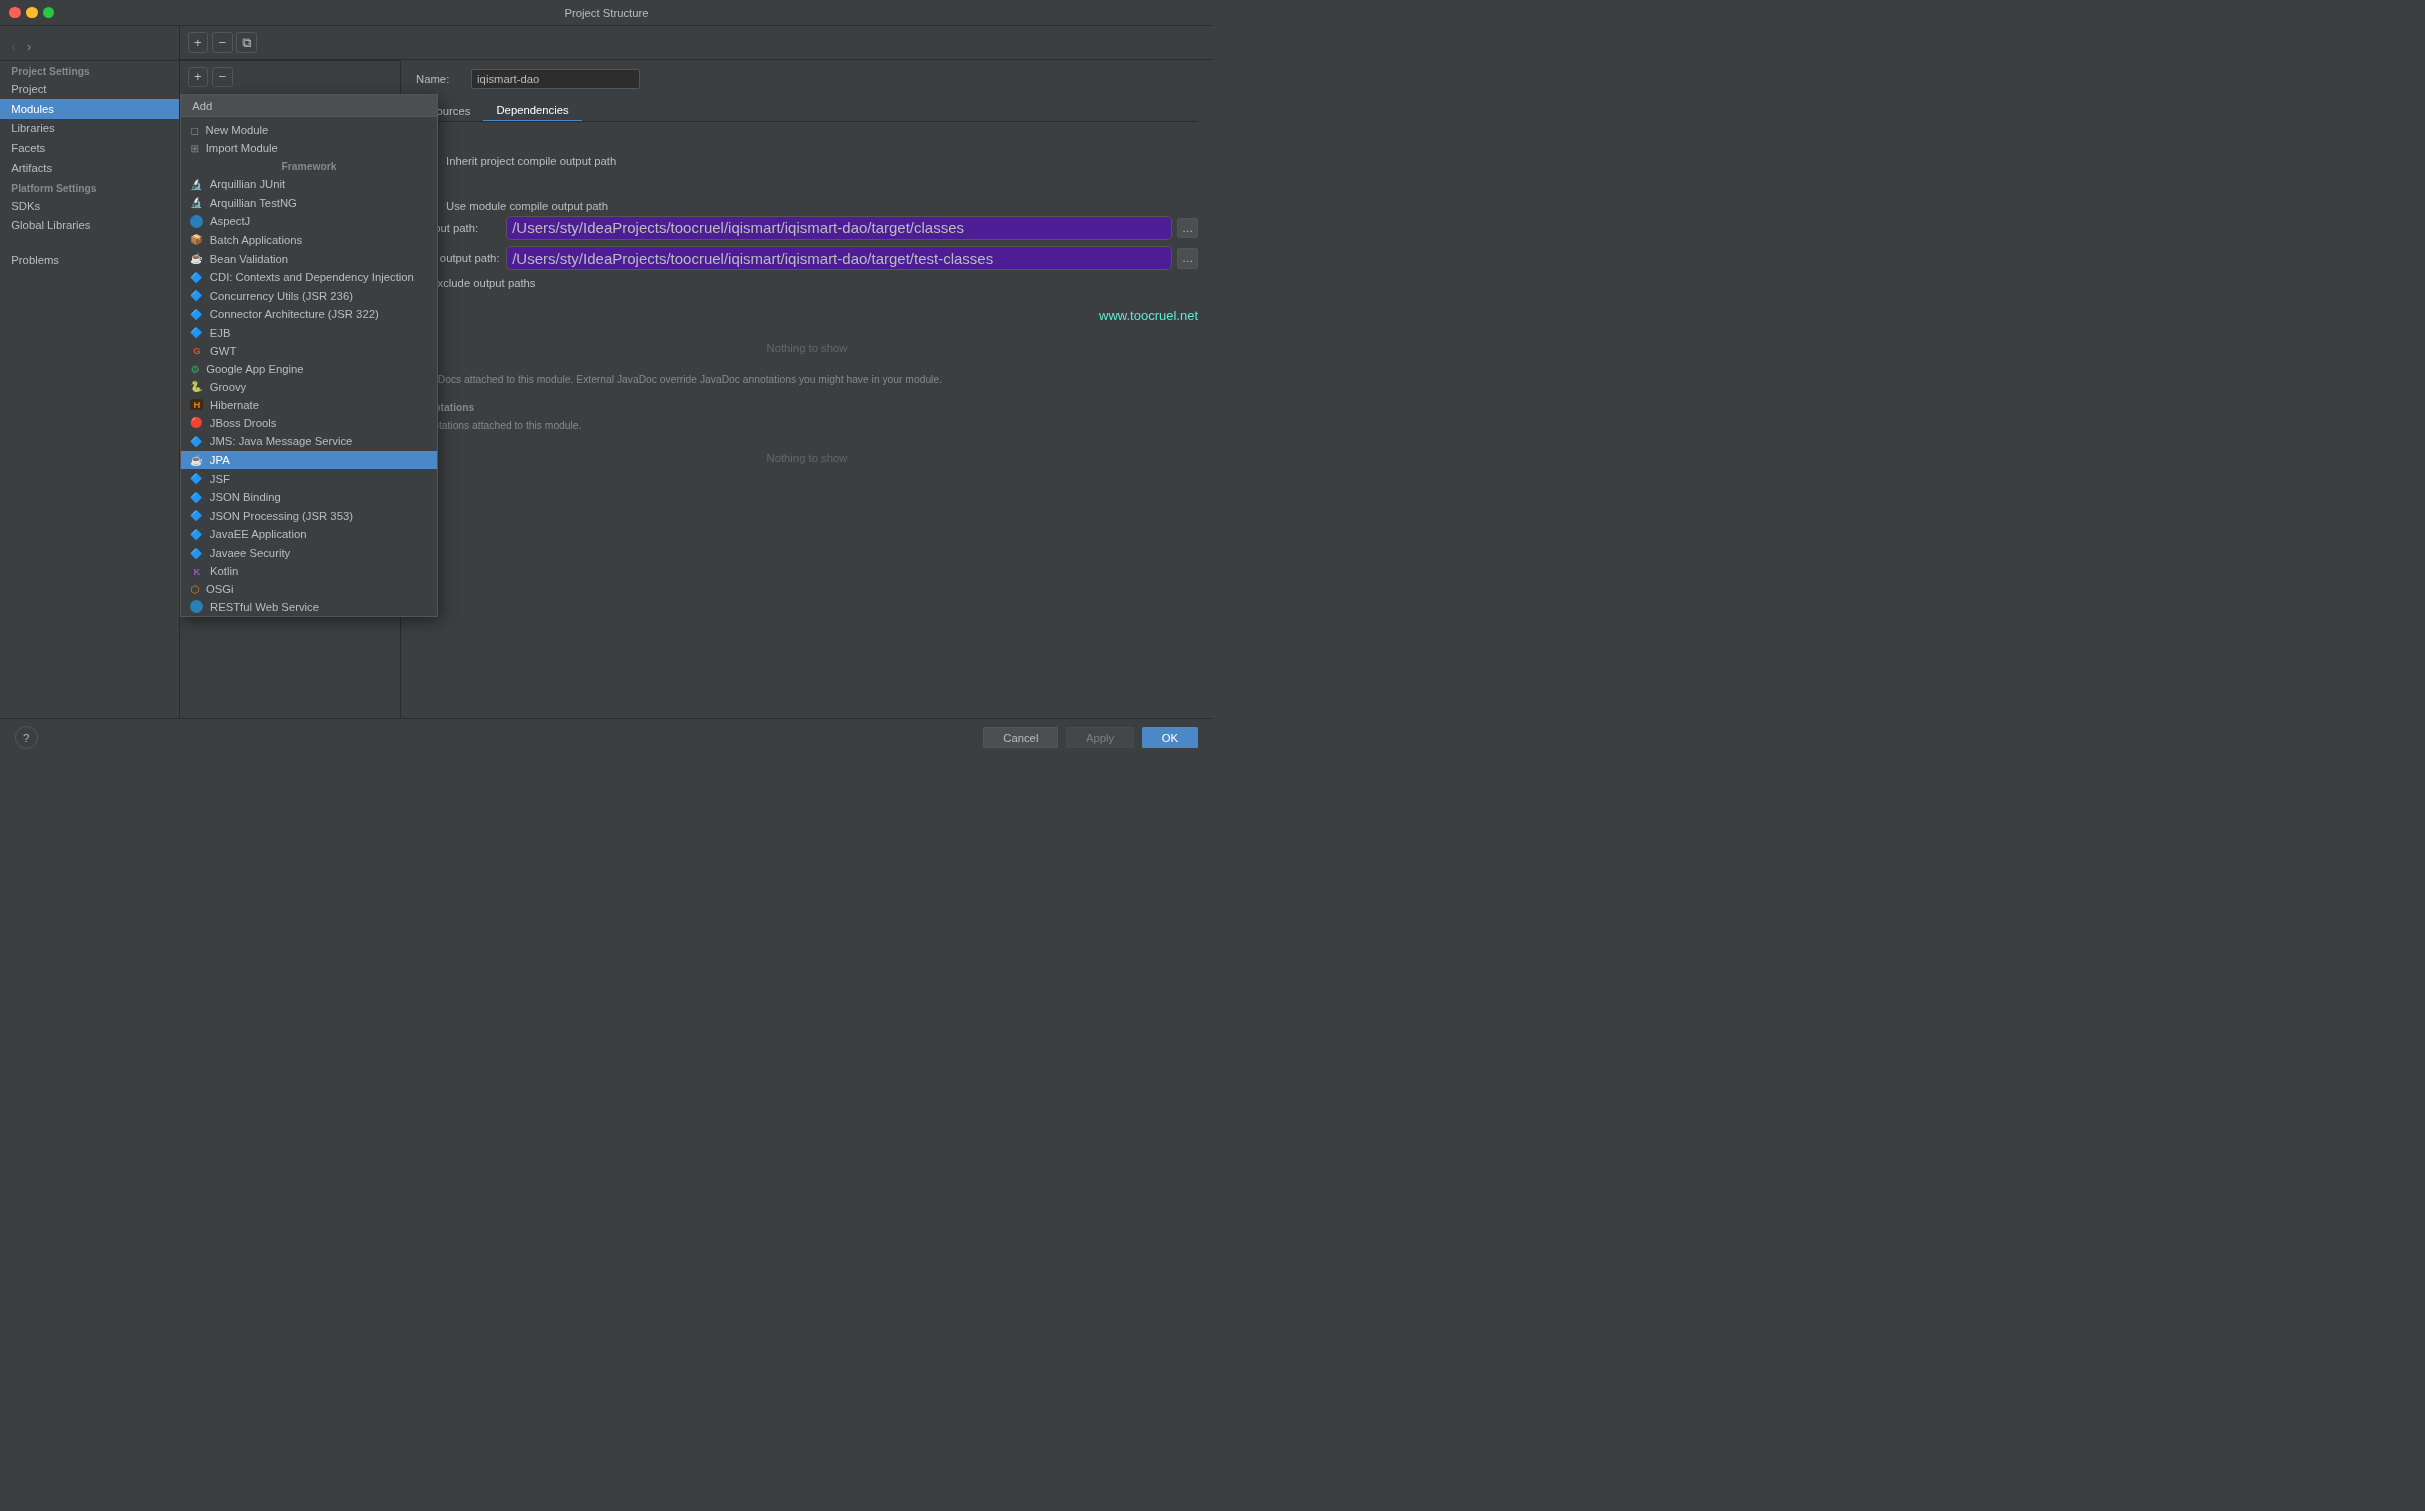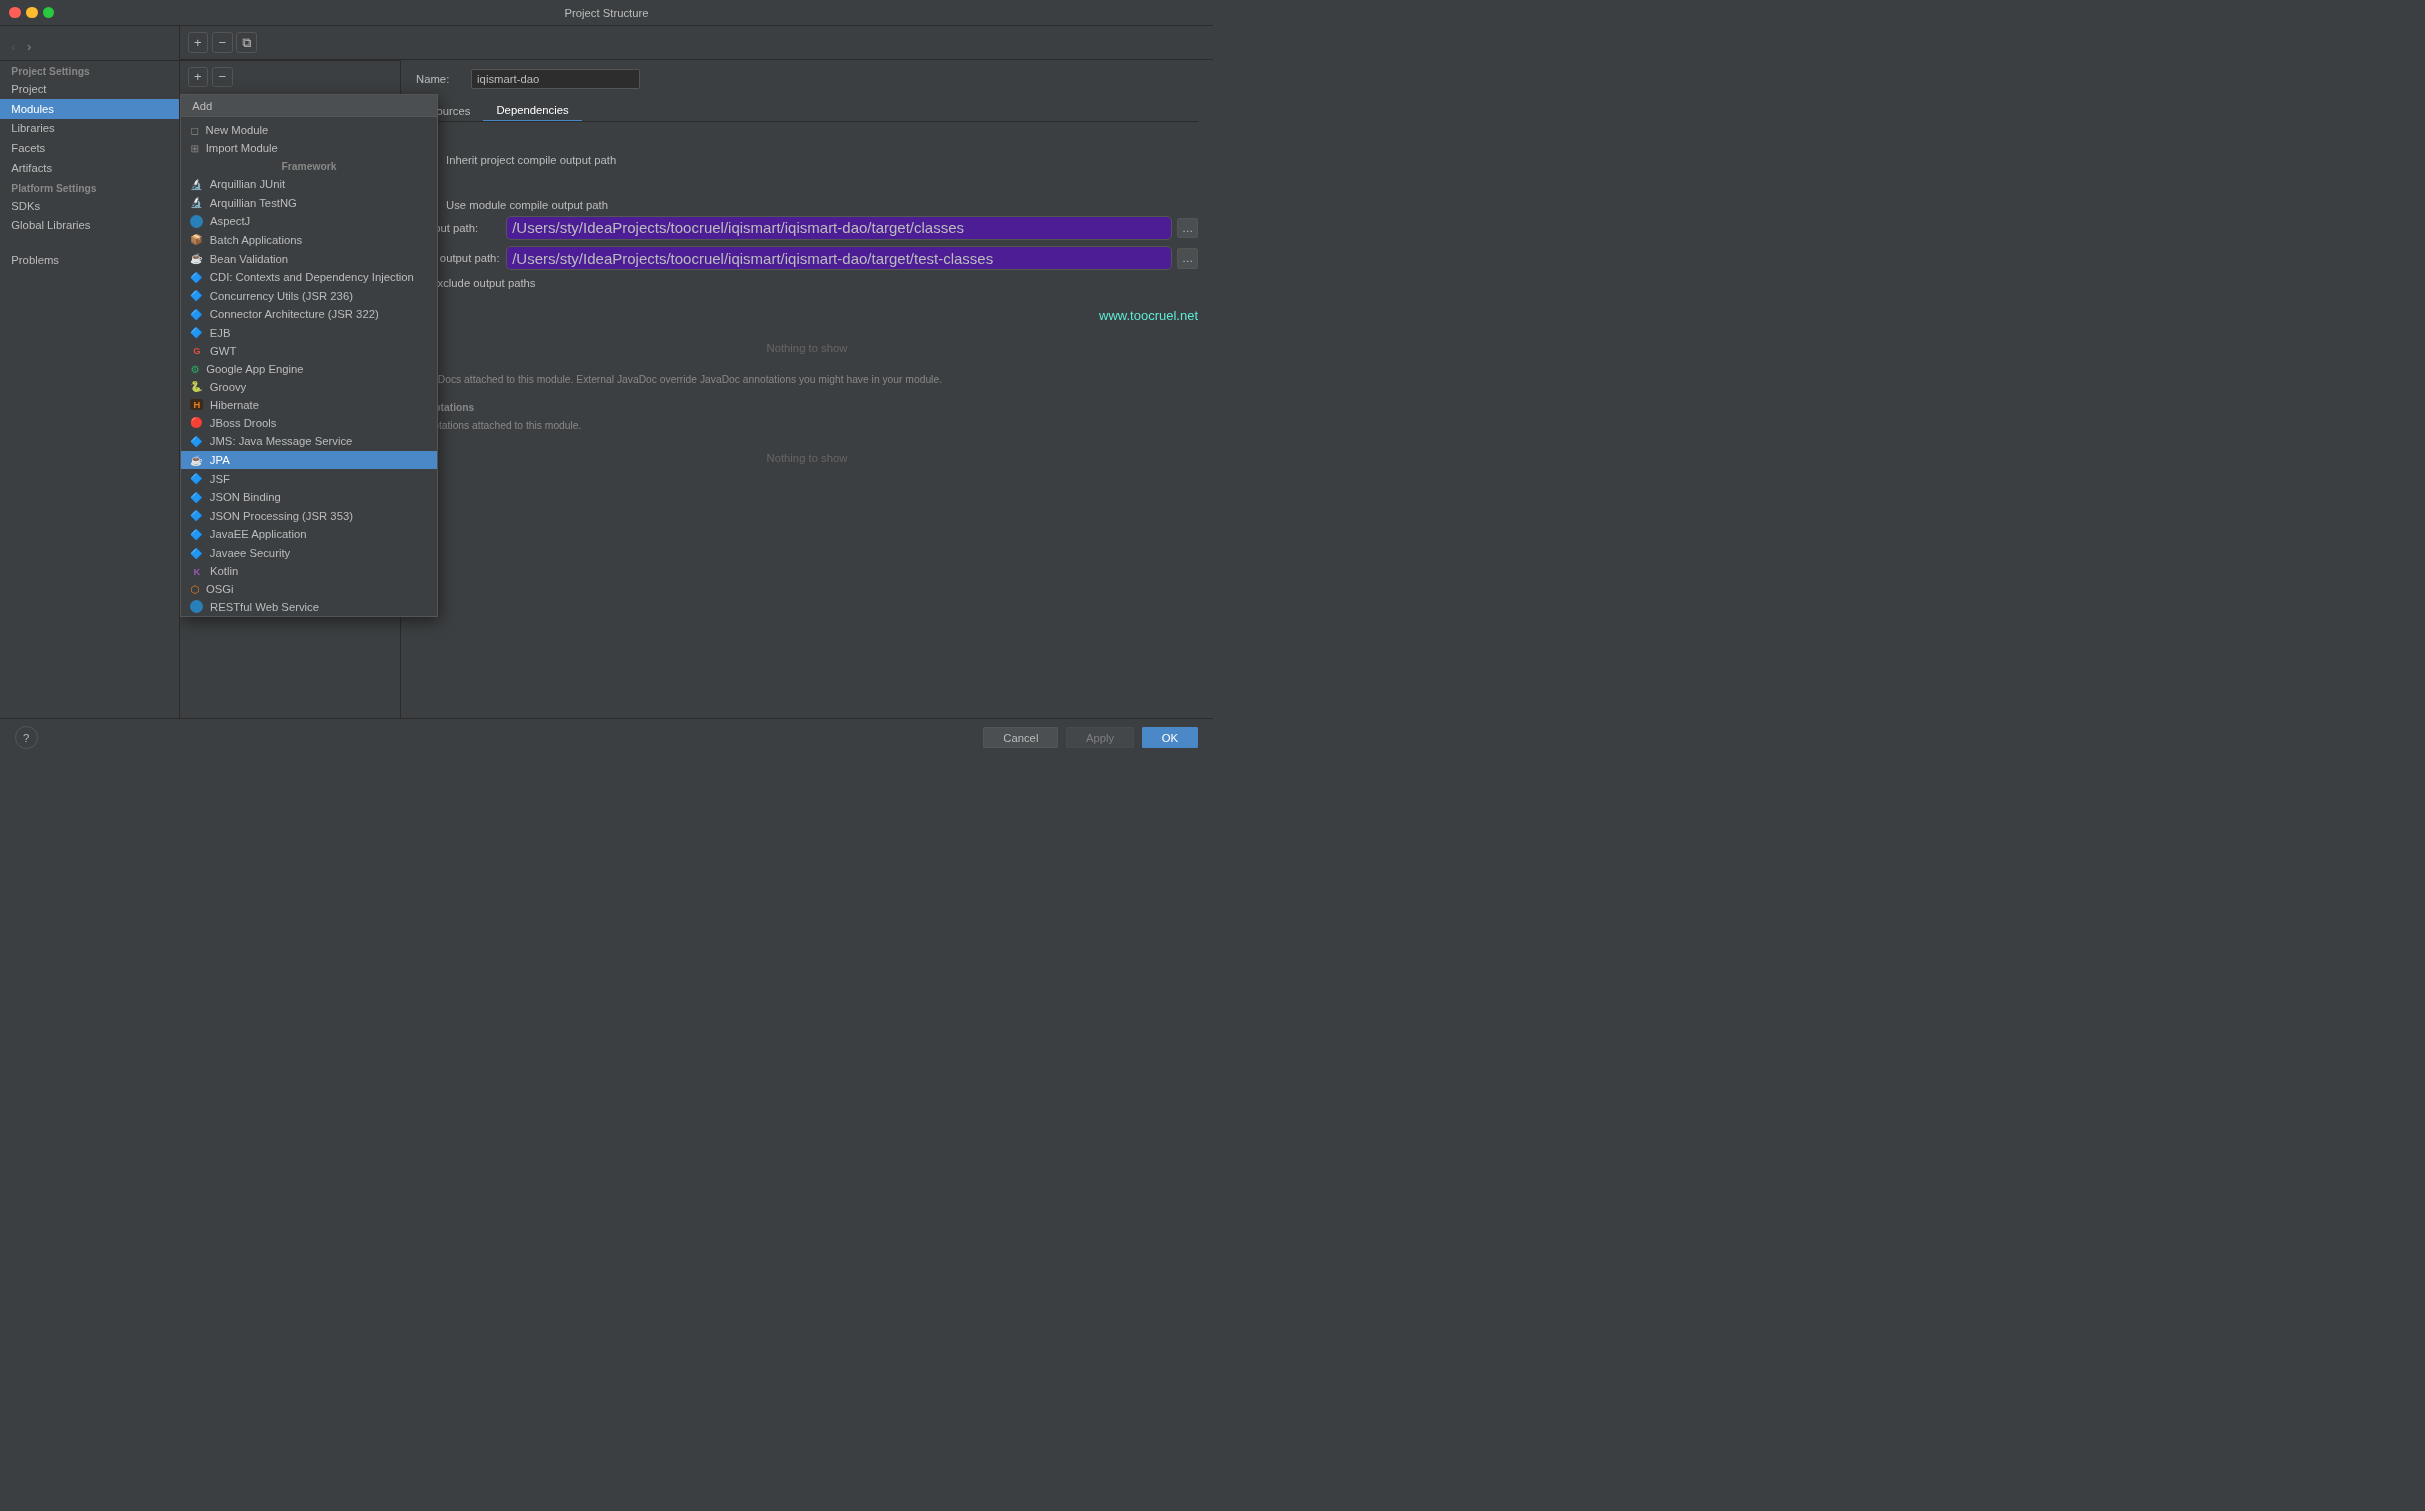--- a/index.html
+++ b/index.html
@@ -168,21 +168,21 @@
 
     
     .section-title {
       font-size: 10.3px;
       color: #888;
       margin-bottom: 5.6px;
       font-weight: 600;
     }
     .radio-row {
       display: flex;
-      align-items: center;
+      align-items: flex-end;
       gap: 17px;
       margin-bottom: 3.8px;
       font-size: 11.3px;
       margin-top: 32px;
     }
     .path-row {
       display: flex;
       align-items: center;
       margin-bottom: 5.6px;
       gap: 5.6px;

